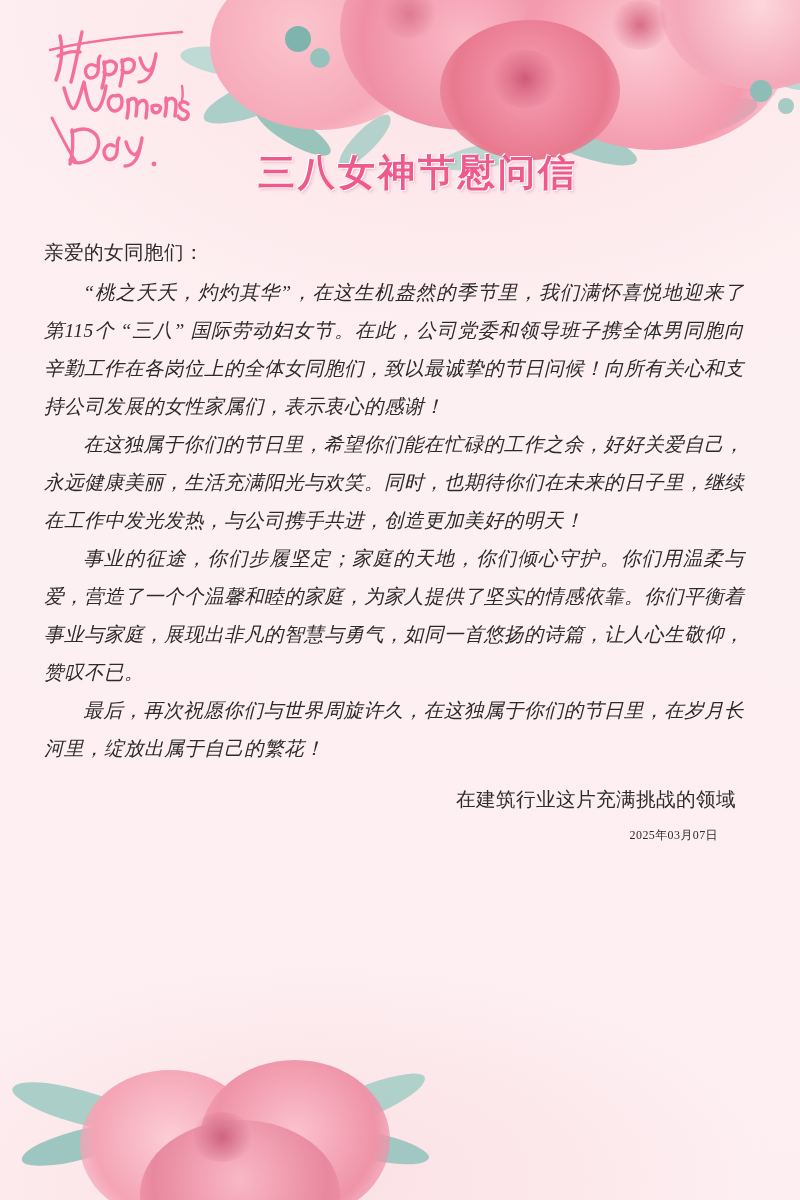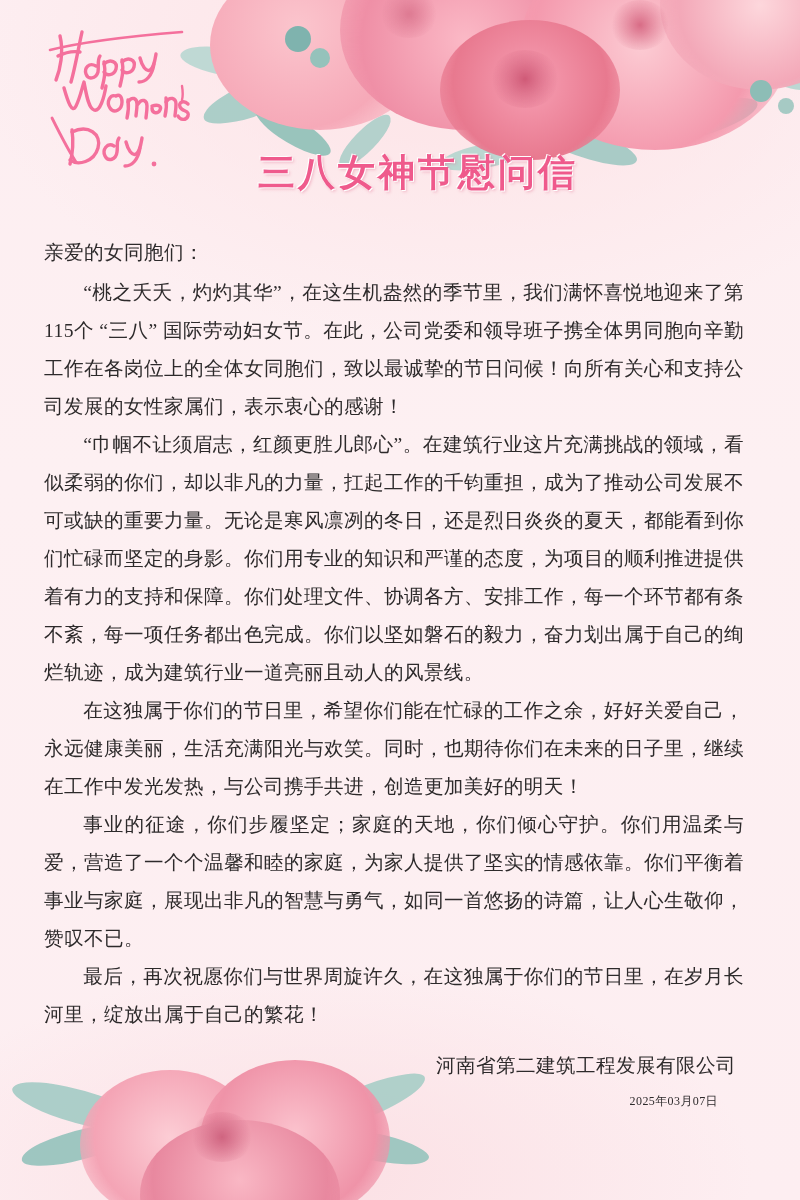--- a/index.html
+++ b/index.html
@@ -99,20 +99,21 @@
     margin-top: 12px;
   }
   .salutation {
     margin: 0 0 2px 0;
     font-size: 19.6px;
     line-height: 38px;
   }
   .para {
     margin: 0;
     text-indent: 2em;
+    font-style: italic;
   }
 
   .sign {
     margin-top: 14px;
     text-align: right;
     padding-right: 8px;
   }
   .sign-company {
     font-size: 19.6px;
     line-height: 36px;
@@ -210,24 +211,23 @@
         <path d="M10 96 C18 112 26 128 34 140" stroke-width="2.8"></path>
       </g>
     </svg>
   </div>
 
   <div class="title">三八女神节慰问信</div>
 
   <div class="letter">
     <p class="salutation">亲爱的女同胞们：</p>
     <p class="para">“桃之夭夭，灼灼其华”，在这生机盎然的季节里，我们满怀喜悦地迎来了第115个  “三八”  国际劳动妇女节。在此，公司党委和领导班子携全体男同胞向辛勤工作在各岗位上的全体女同胞们，致以最诚挚的节日问候！向所有关心和支持公司发展的女性家属们，表示衷心的感谢！</p>
-    <p class="para">“巾帼不让须眉志，红颜更胜儿郎心”。在建筑行业这片充满挑战的领域，看似柔弱的你们，却以非凡的力量，扛起工作的千钧重担，成为了推动公司发展不可或缺的重要力量。无论是寒风凛冽的冬日，还是烈日炎炎的夏天，都能看到你们忙碌而坚定的身影。你们用专业的知识和严谨的态度，为项目的顺利推进提供着有力的支持和保障。你们处理文件、协调各方、安排工作，每一个环节都有条不紊，每一项任务都出色完成。你们以坚如磐石的毅力，奋力划出属于自己的绚烂轨迹，成为建筑行业一道亮丽且动人的风景线。</p>
     <p class="para">在这独属于你们的节日里，希望你们能在忙碌的工作之余，好好关爱自己，永远健康美丽，生活充满阳光与欢笑。同时，也期待你们在未来的日子里，继续在工作中发光发热，与公司携手共进，创造更加美好的明天！</p>
     <p class="para">事业的征途，你们步履坚定；家庭的天地，你们倾心守护。你们用温柔与爱，营造了一个个温馨和睦的家庭，为家人提供了坚实的情感依靠。你们平衡着事业与家庭，展现出非凡的智慧与勇气，如同一首悠扬的诗篇，让人心生敬仰，赞叹不已。</p>
     <p class="para">最后，再次祝愿你们与世界周旋许久，在这独属于你们的节日里，在岁月长河里，绽放出属于自己的繁花！</p>
 
     <div class="sign">
-      <div class="sign-company">河南省第二建筑工程发展有限公司</div>
+      <div class="sign-company">在建筑行业这片充满挑战的领域</div>
       <div class="sign-date">2025年03月07日</div>
     </div>
   </div>
 
 </div>
 
 </body></html>

